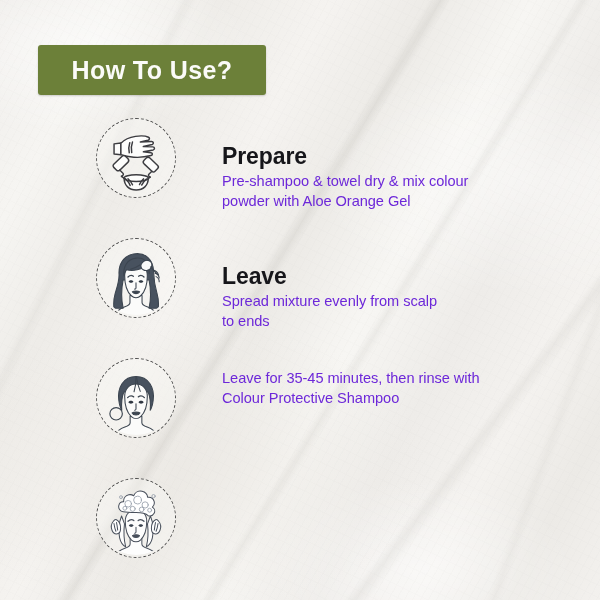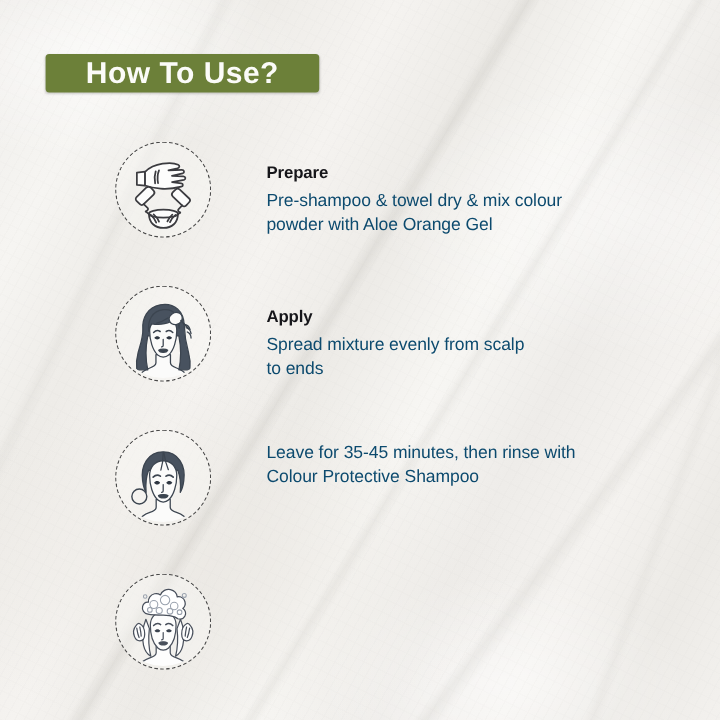--- a/index.html
+++ b/index.html
@@ -63,21 +63,21 @@
       repeating-linear-gradient(119deg, rgba(172,170,164,0.055) 0px, rgba(172,170,164,0.055) 1px, rgba(255,255,255,0) 1px, rgba(255,255,255,0) 7px),
       repeating-linear-gradient(26deg, rgba(178,176,170,0.04) 0px, rgba(178,176,170,0.04) 1px, rgba(255,255,255,0) 1px, rgba(255,255,255,0) 11px);
   }
 
   
   .title-badge {
     position: absolute;
     left: 38px;
     top: 45px;
     width: 228px;
-    height: 32px;
+    height: 50px;
     border-radius: 3px;
     background: #6c8039;
     box-shadow: 0 1px 2px rgba(0,0,0,0.18);
     display: flex;
     align-items: center;
     justify-content: center;
   }
   .title-badge span {
     color: #fbfbf8;
     font-size: 25px;
@@ -112,30 +112,30 @@
     width: 100%;
     height: 100%;
     display: block;
   }
   .step-text {
     position: absolute;
     left: 222px;
     width: 340px;
   }
   .step-title {
-    font-size: 14px;
+    font-size: 23px;
     font-weight: bold;
     color: #16161a;
     line-height: 22px;
     letter-spacing: -0.1px;
-    margin: 4px 0 4px 0;
+    margin: 17px 0 4px 0;
   }
   .step-desc {
     font-size: 14.6px;
-    color: #0c4a6e;
+    color: #6d28d9;
     line-height: 20px;
     letter-spacing: -0.05px;
     margin: 0;
     white-space: pre-line;
   }
 </style>
 </head>
 <body>
 
 <div id="page">
@@ -237,21 +237,21 @@
           <path d="M55.2 28.8 L61.6 35.8" stroke-width="1.4"></path>
           <path d="M57.8 32 C60.4 32.4 62.2 34 63 36.6"></path>
           <path d="M59.6 35 C62 35.6 63.4 37.4 63.8 40"></path>
           <path d="M60.6 38.6 C62.8 39.6 63.8 41.4 63.8 43.8"></path>
 
           <path d="M44 26.6 C41 28.6 38 30.2 34.4 31"></path>
         </g>
       </svg>
     </div>
     <div class="step-text" style="top:10px;">
-      <p class="step-title">Apply</p>
+      <p class="step-title">Leave</p>
       <p class="step-desc">Spread mixture evenly from scalp
 to ends</p>
     </div>
   </div>
 
   <div class="step" style="top:358px;">
     <div class="step-icon">
       <svg viewBox="0 0 80 80" fill="none" stroke="#3c4550" stroke-width="1.1" stroke-linecap="round" stroke-linejoin="round">
         <defs>
           <clipPath id="clipSet">

